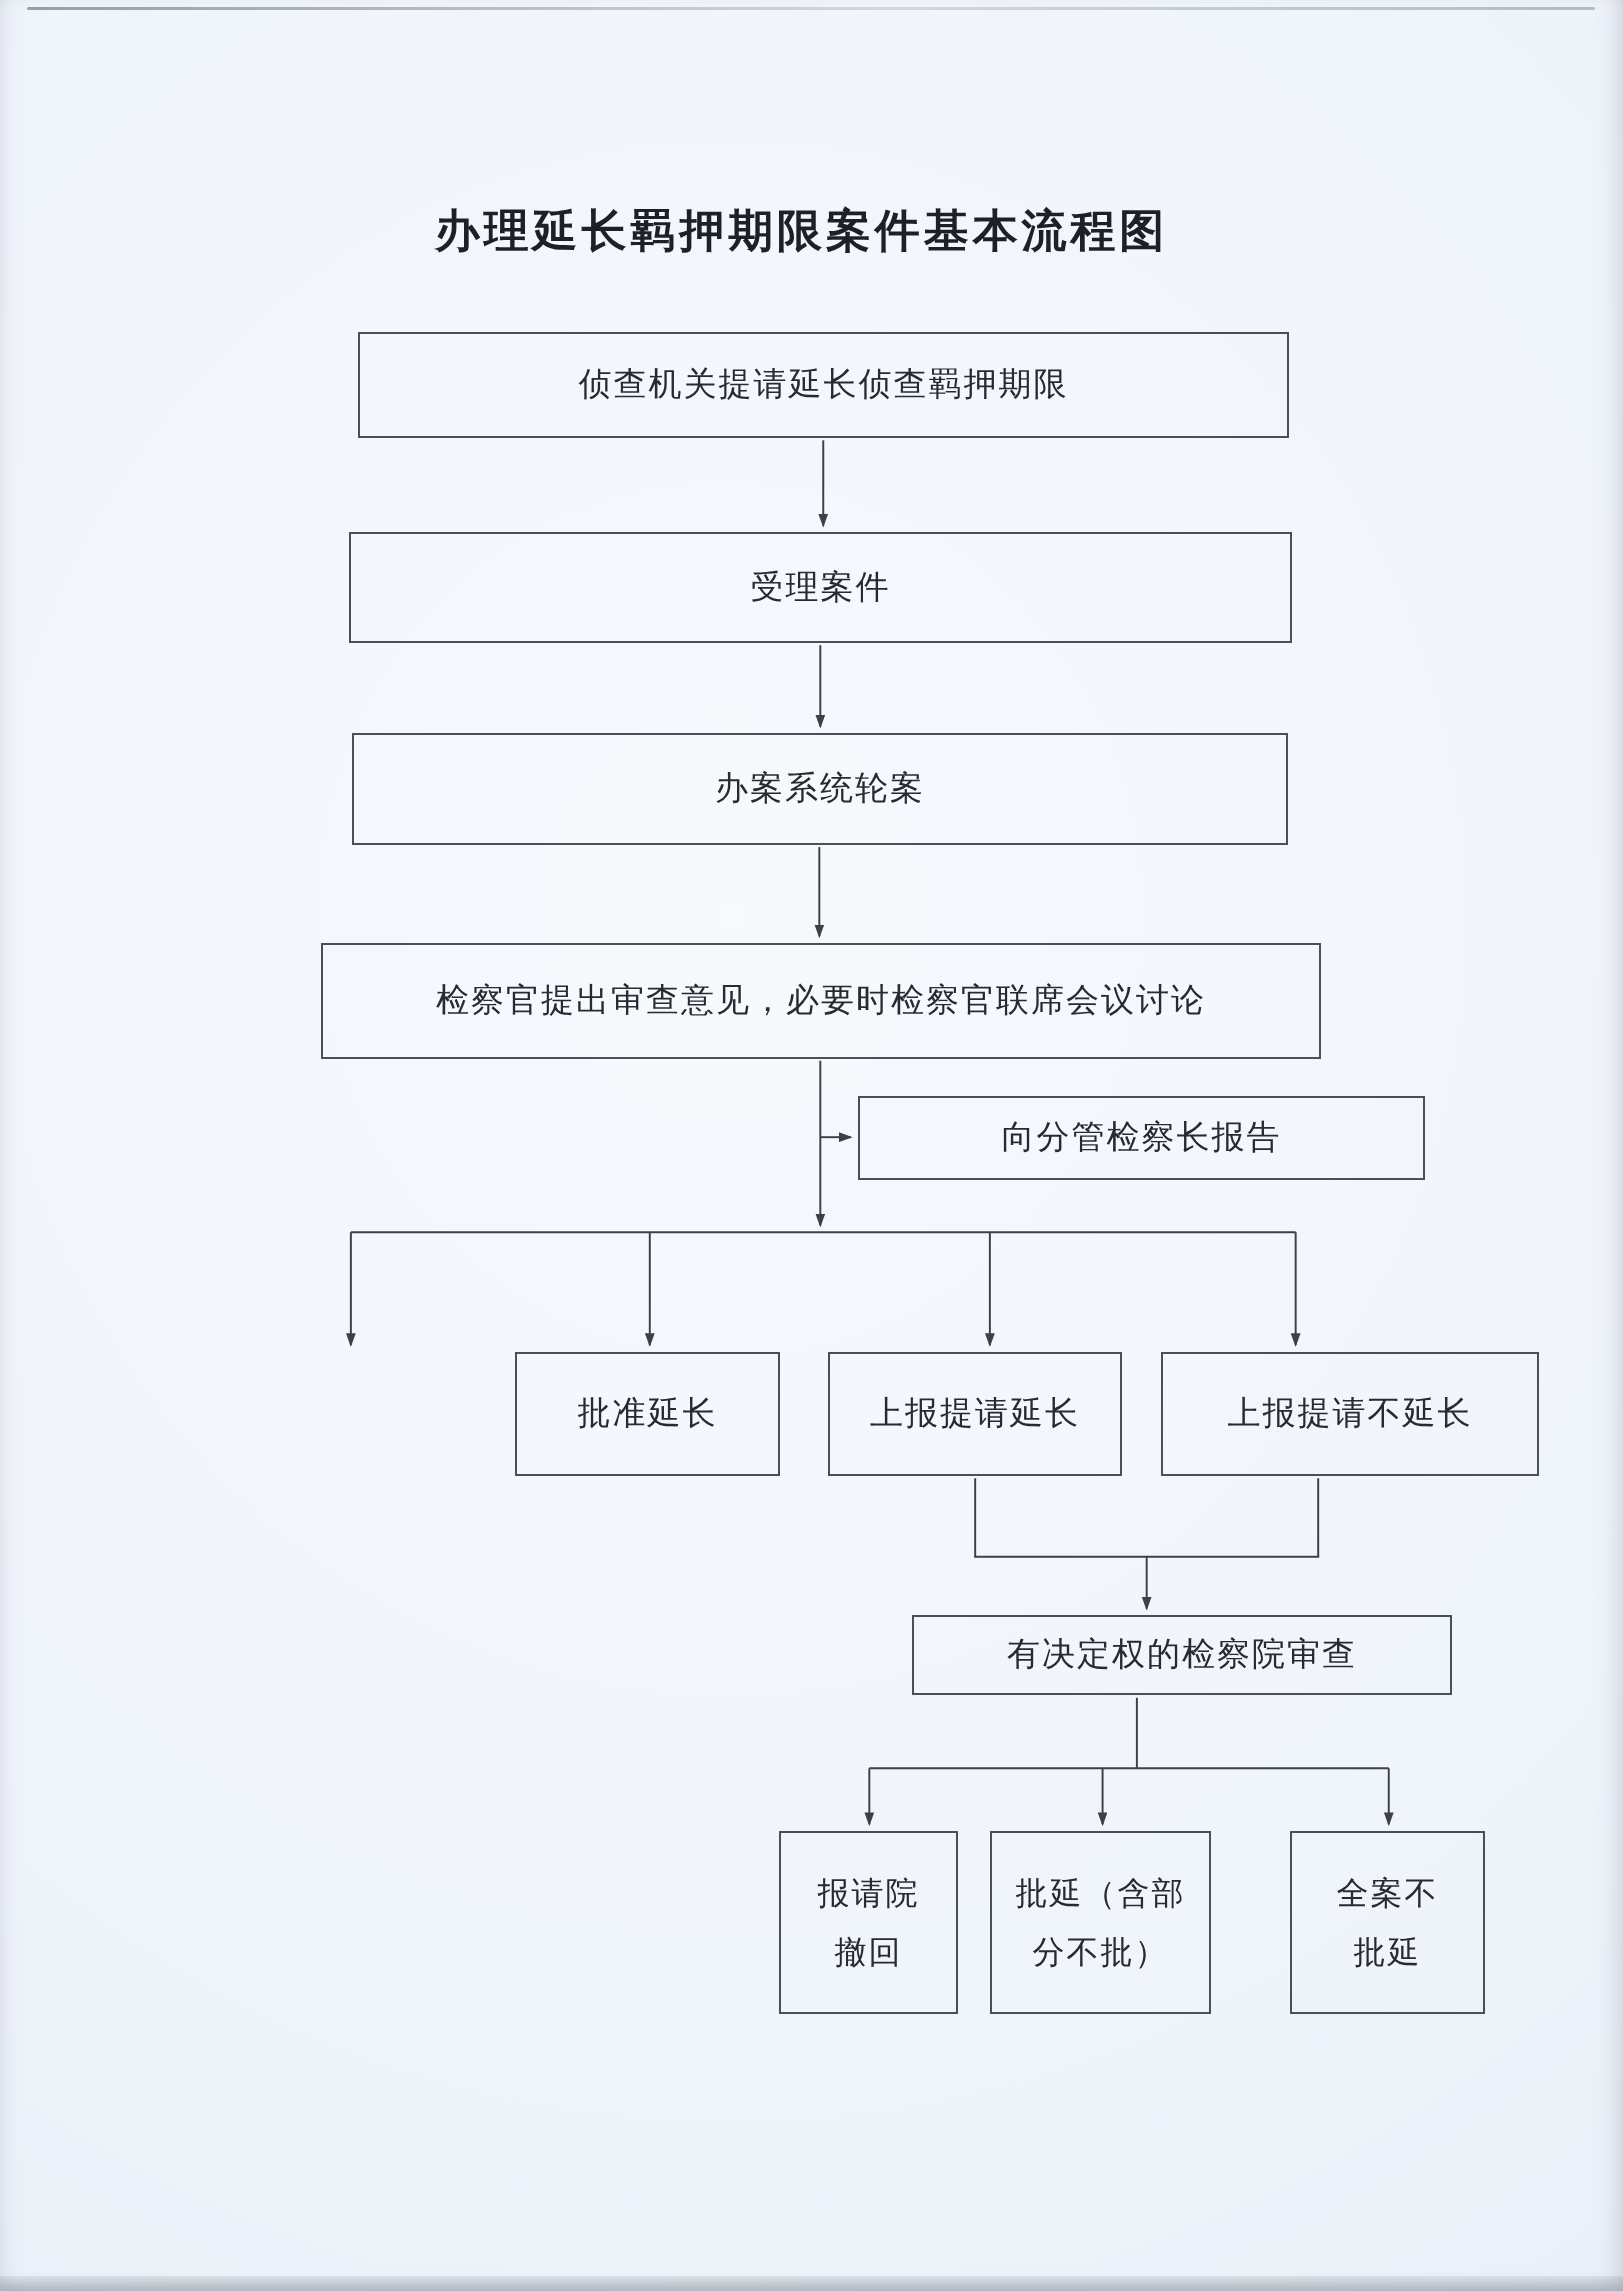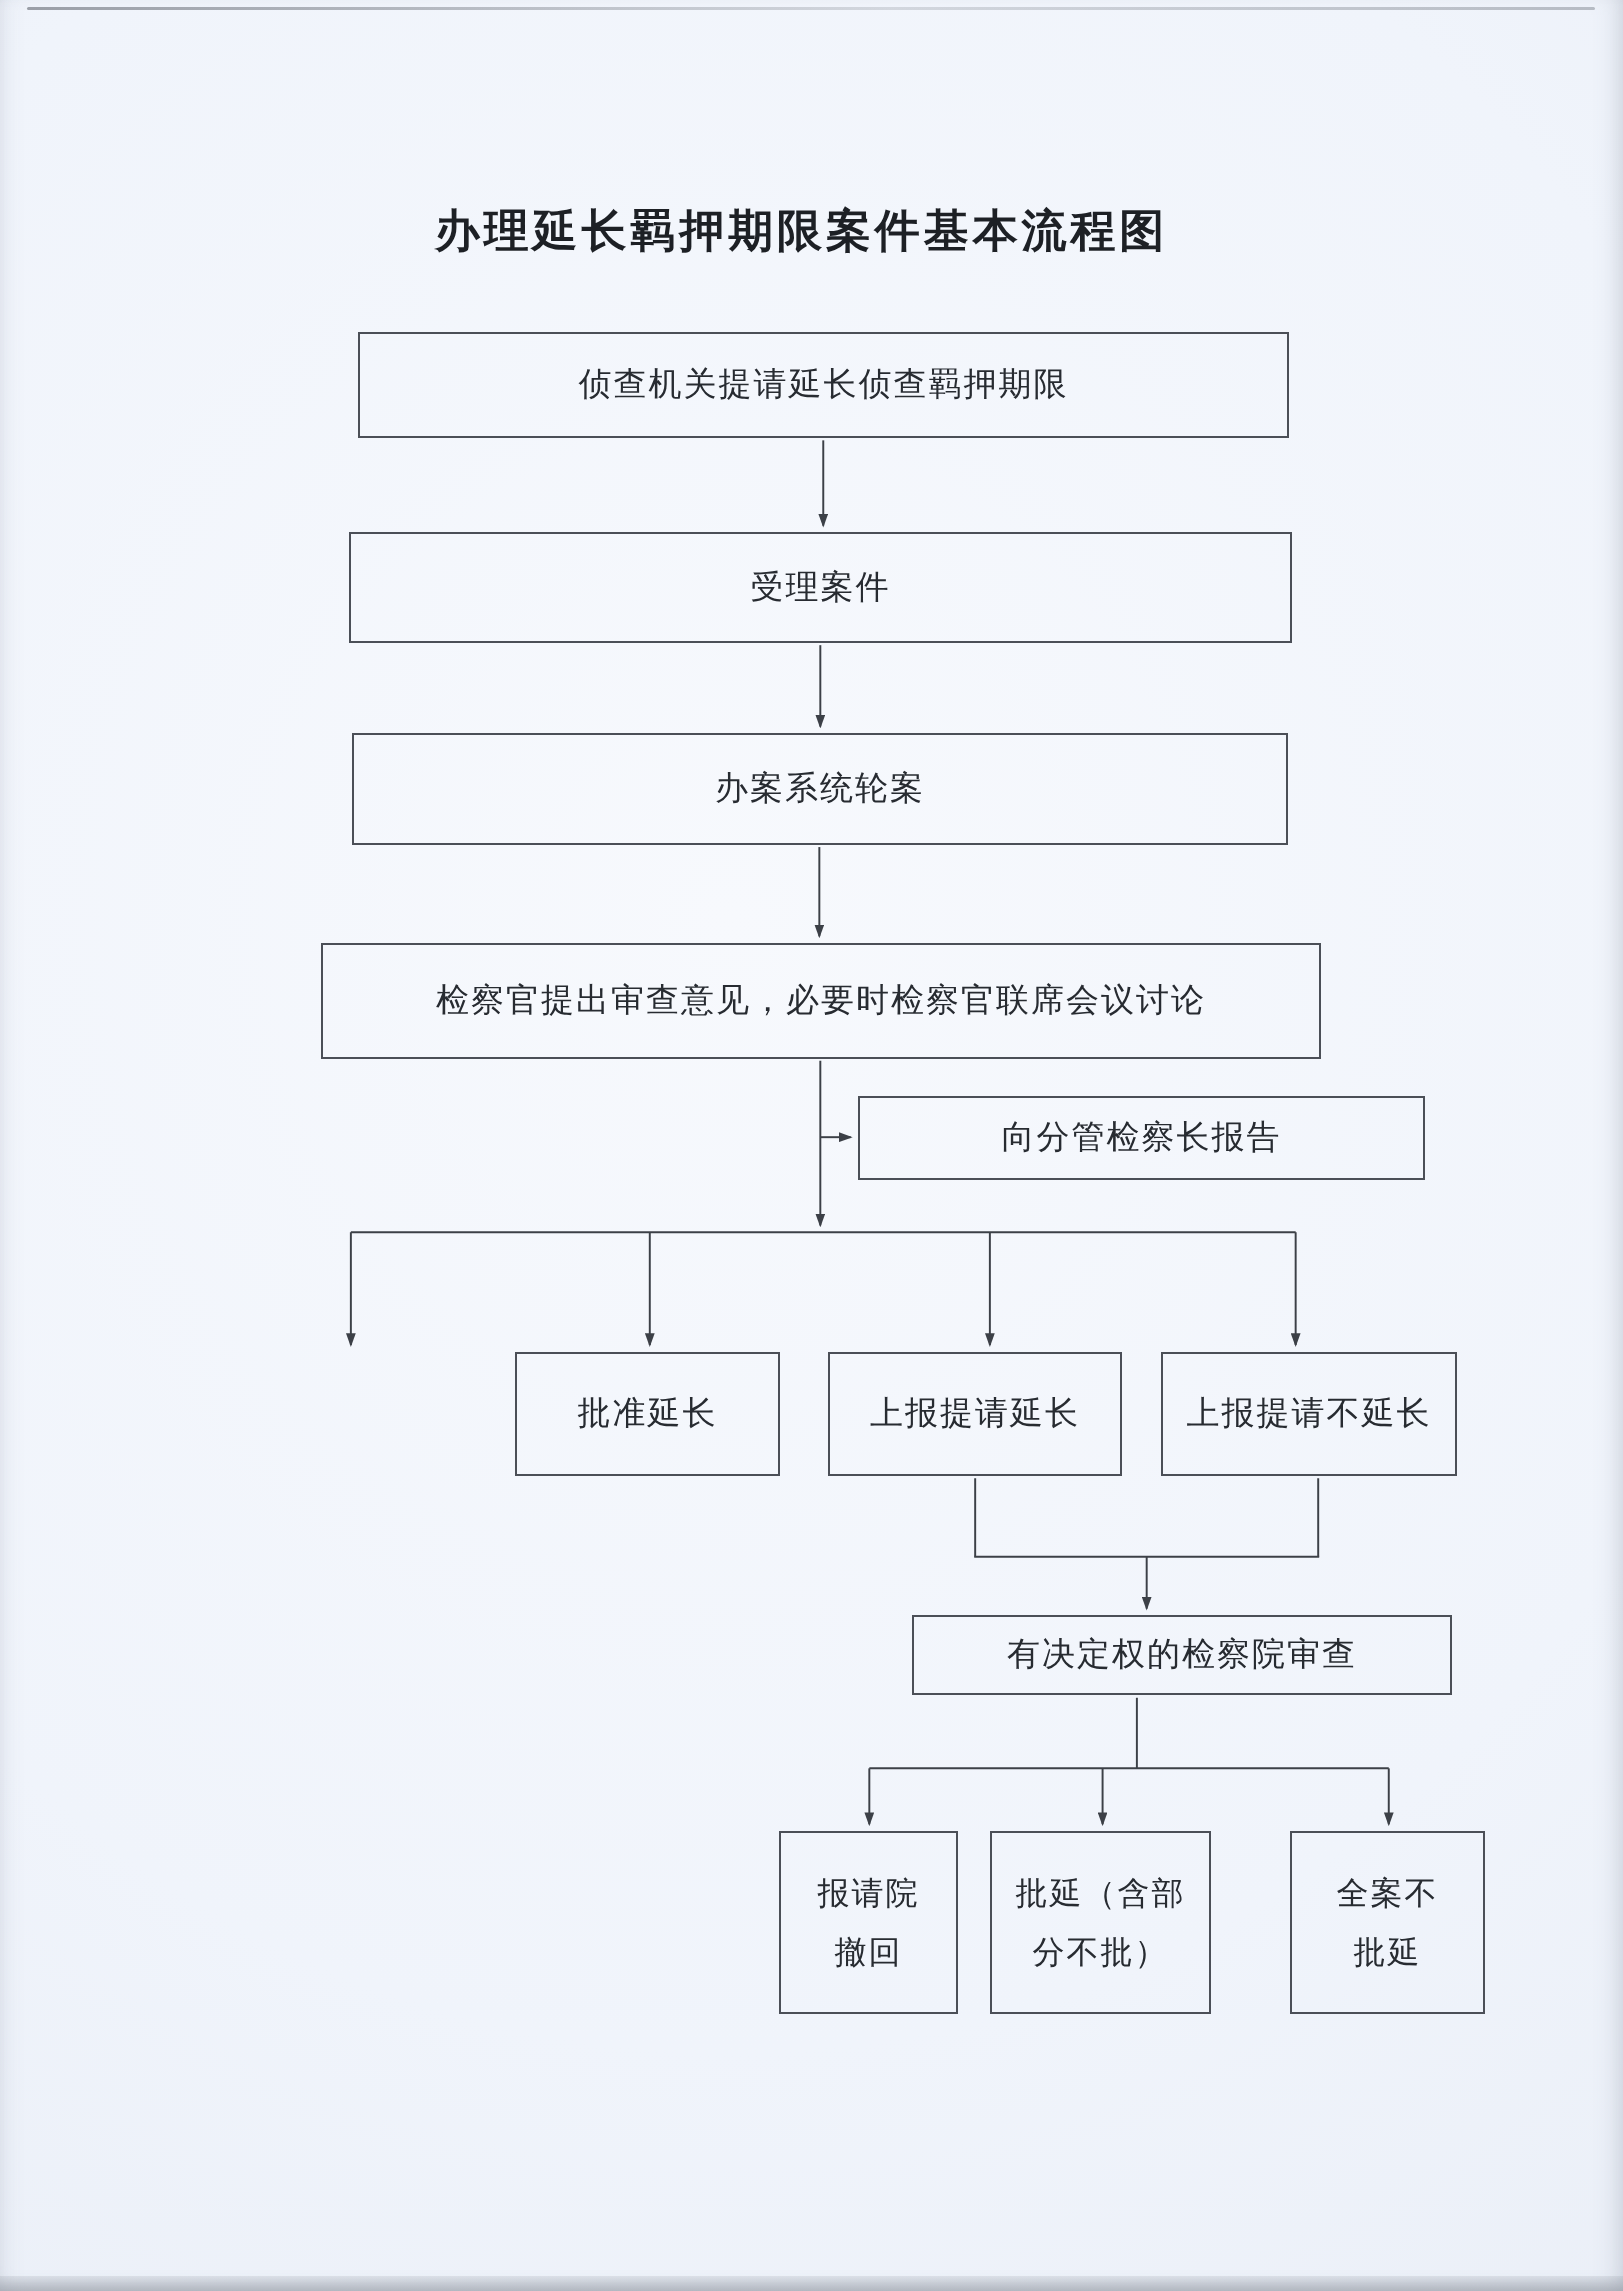--- a/index.html
+++ b/index.html
@@ -50,21 +50,21 @@
 
   
   .n1  { left:358px;  top:332px;  width:931px;  height:106px; }
   .n2  { left:349px;  top:532px;  width:943px;  height:111px; }
   .n3  { left:352px;  top:733px;  width:936px;  height:112px; }
   .n4  { left:321px;  top:943px;  width:1000px; height:116px; }
   .n5  { left:858px;  top:1096px; width:567px;  height:84px;  }
   .n6  { left:235px;  top:1352px; width:232px;  height:124px; }
   .n7  { left:515px;  top:1352px; width:265px;  height:124px; }
   .n8  { left:828px;  top:1352px; width:294px;  height:124px; }
-  .n9  { left:1161px; top:1352px; width:296px;  height:124px; }
+  .n9  { left:1161px; top:1352px; width:378px;  height:124px; }
   .n10 { left:912px;  top:1615px; width:540px;  height:80px;  }
   .n11 { left:779px;  top:1831px; width:179px;  height:183px; }
   .n12 { left:990px; top:1831px; width:221px;  height:183px; }
   .n13 { left:1290px; top:1831px; width:195px;  height:183px; }
 
   .connectors {
     position:absolute; top:0; left:0; width:1623px; height:2292px;
     pointer-events:none;
   }
 </style>

